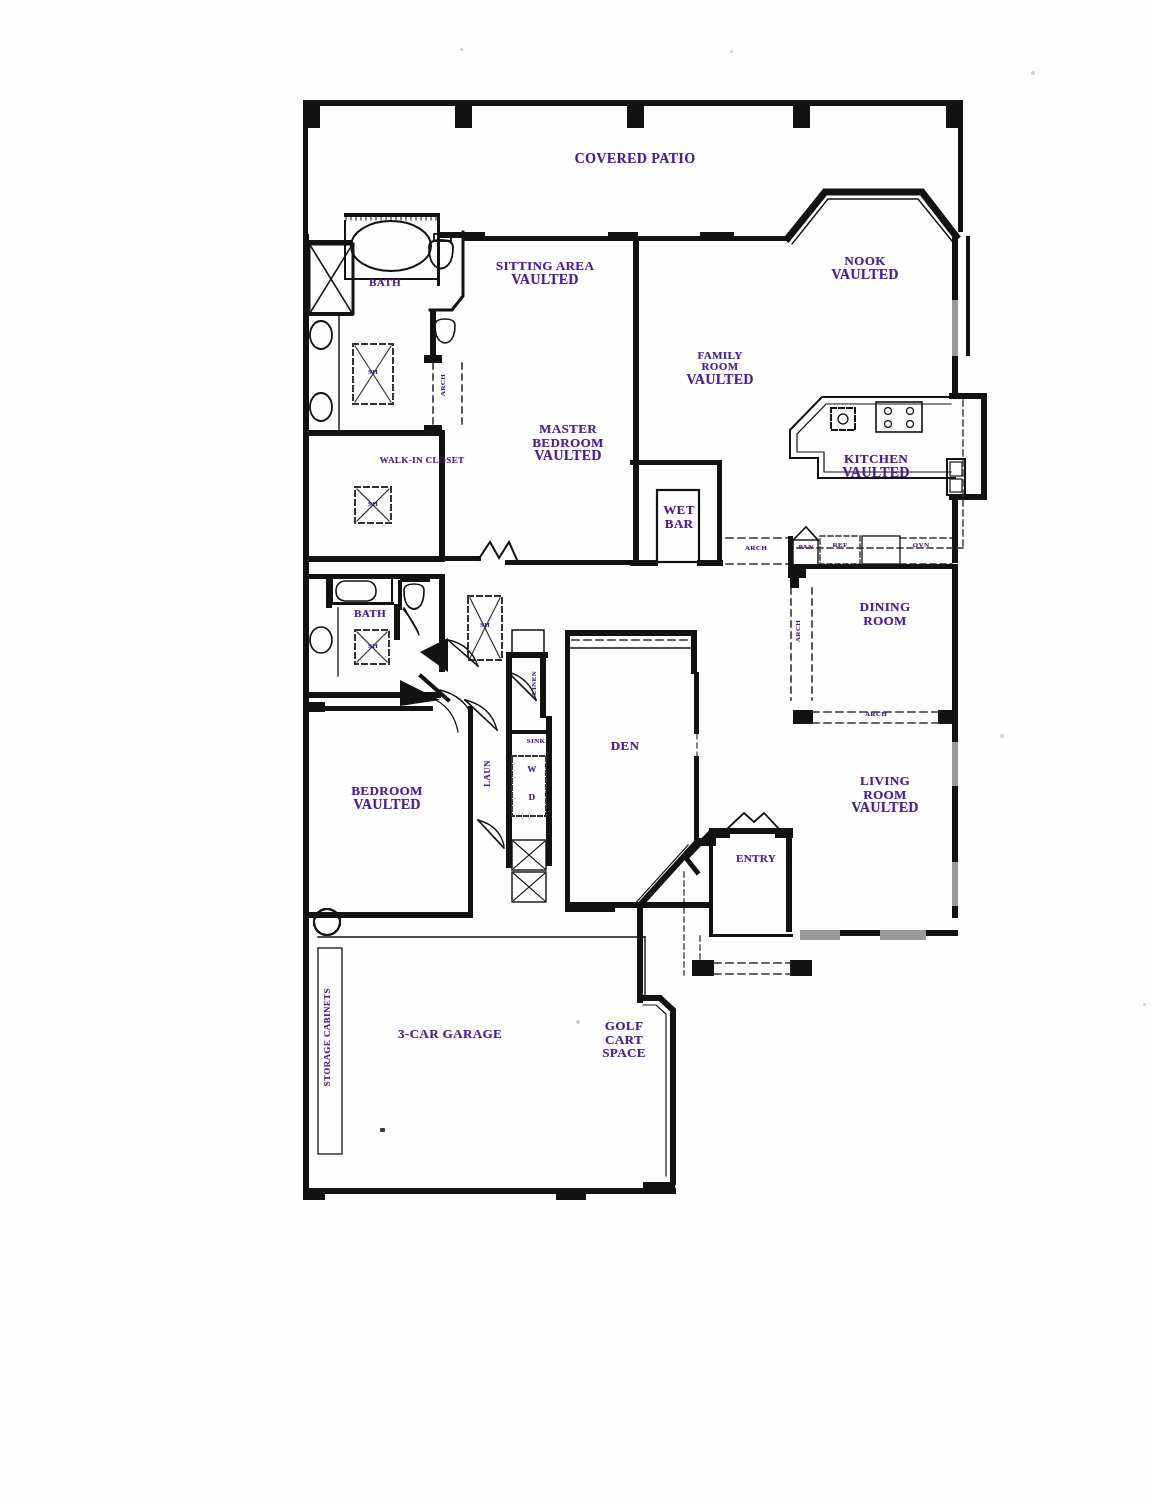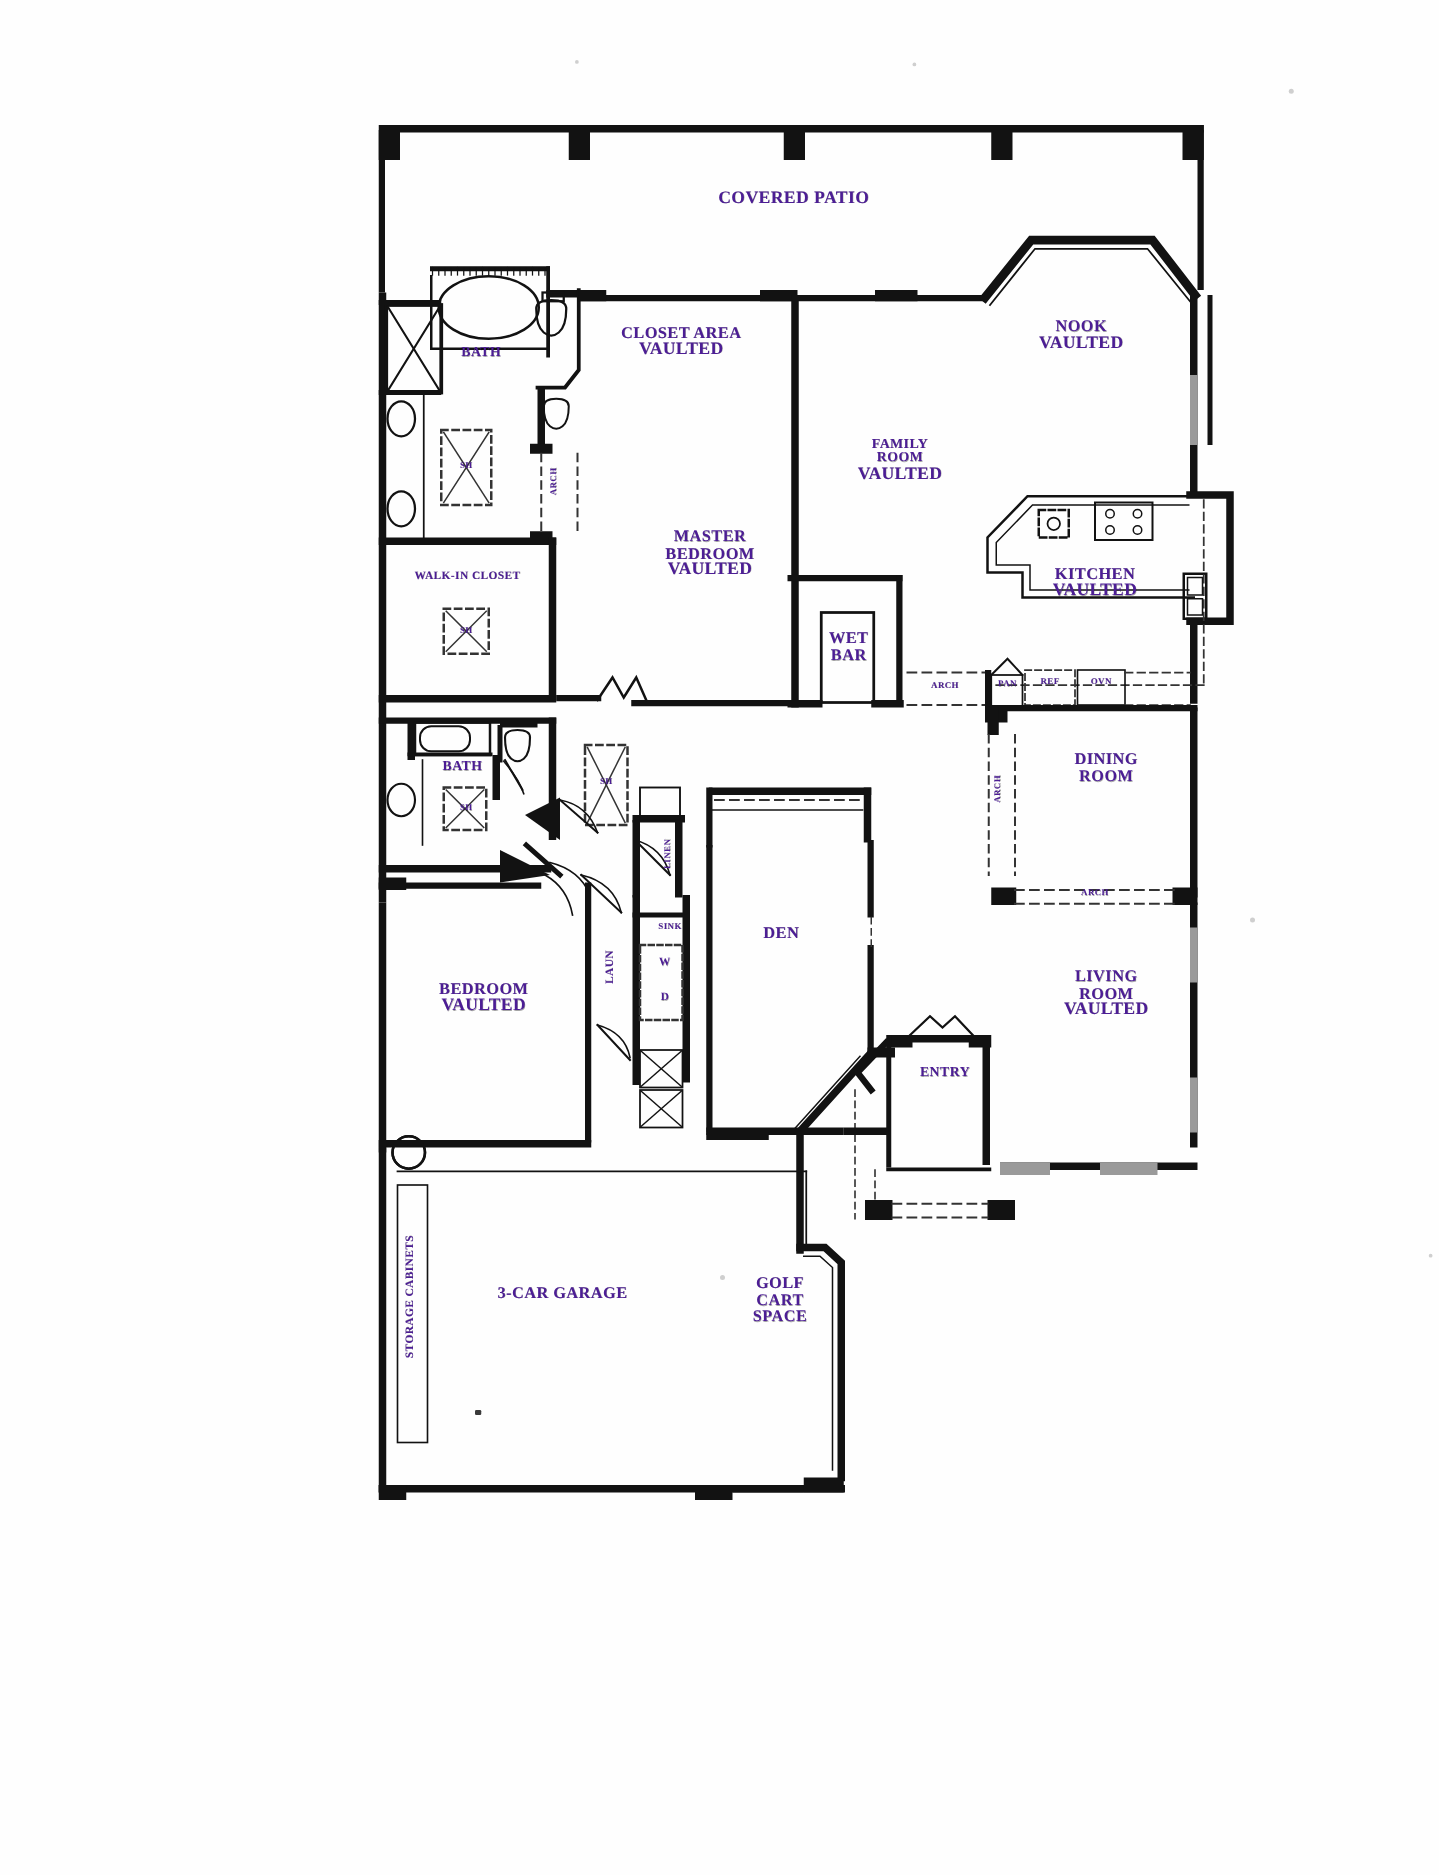--- a/index.html
+++ b/index.html
@@ -445,21 +445,21 @@
       </g>
 
     </g>
   </svg>
 
   <div class="room-label lbl-lg" style="left:505px; top:152px; width:260px;">
     <span class="main">COVERED PATIO</span>
   </div>
 
   <div class="room-label lbl-md" style="left:450px; top:259px; width:190px;">
-    <span class="main">CLOSET AREA</span>
+    <span class="main">SITTING AREA</span>
     <span class="sub">VAULTED</span>
   </div>
 
   <div class="room-label lbl-md" style="left:790px; top:254px; width:150px;">
     <span class="main">NOOK</span>
     <span class="sub">VAULTED</span>
   </div>
 
   <div class="room-label lbl-sm" style="left:650px; top:350px; width:140px;">
     <span class="main">FAMILY</span>
@@ -475,21 +475,21 @@
   <div class="room-label lbl-md" style="left:478px; top:422px; width:180px;">
     <span class="main">MASTER</span>
     <span class="main">BEDROOM</span>
     <span class="sub">VAULTED</span>
   </div>
 
   <div class="room-label lbl-sm" style="left:340px; top:277px; width:90px;">
     <span class="main">BATH</span>
   </div>
 
-  <div class="room-label lbl-xs" style="left:309px; top:456px; width:130px;">
+  <div class="room-label lbl-xs" style="left:309px; top:456px; width:130px;padding-left:48px;">
     <span class="main">WALK-IN CLOSET</span>
   </div>
 
   <div class="room-label lbl-md" style="left:657px; top:503px; width:44px;">
     <span class="main">WET</span>
     <span class="main">BAR</span>
   </div>
 
   <div class="room-label lbl-md" style="left:820px; top:600px; width:130px;">
     <span class="main">DINING</span>
@@ -546,21 +546,21 @@
   </div>
 
   <div class="room-label lbl-tiny" style="left:791px; top:544px; width:30px;">
     <span class="main">PAN</span>
   </div>
 
   <div class="room-label lbl-tiny" style="left:824px; top:542px; width:32px;">
     <span class="main">REF</span>
   </div>
 
-  <div class="room-label lbl-tiny" style="left:864px; top:542px; width:34px;">
+  <div class="room-label lbl-tiny" style="left:864px; top:542px; width:34px;padding-left:40px;">
     <span class="main">OVN</span>
   </div>
 
   <div class="room-label lbl-xs vertical-up" style="left:483px; top:760px; width:14px;">
     <span class="main">LAUN</span>
   </div>
 
   <div class="room-label lbl-tiny vertical-up" style="left:531px; top:671px; width:12px;">
     <span class="main">LINEN</span>
   </div>

